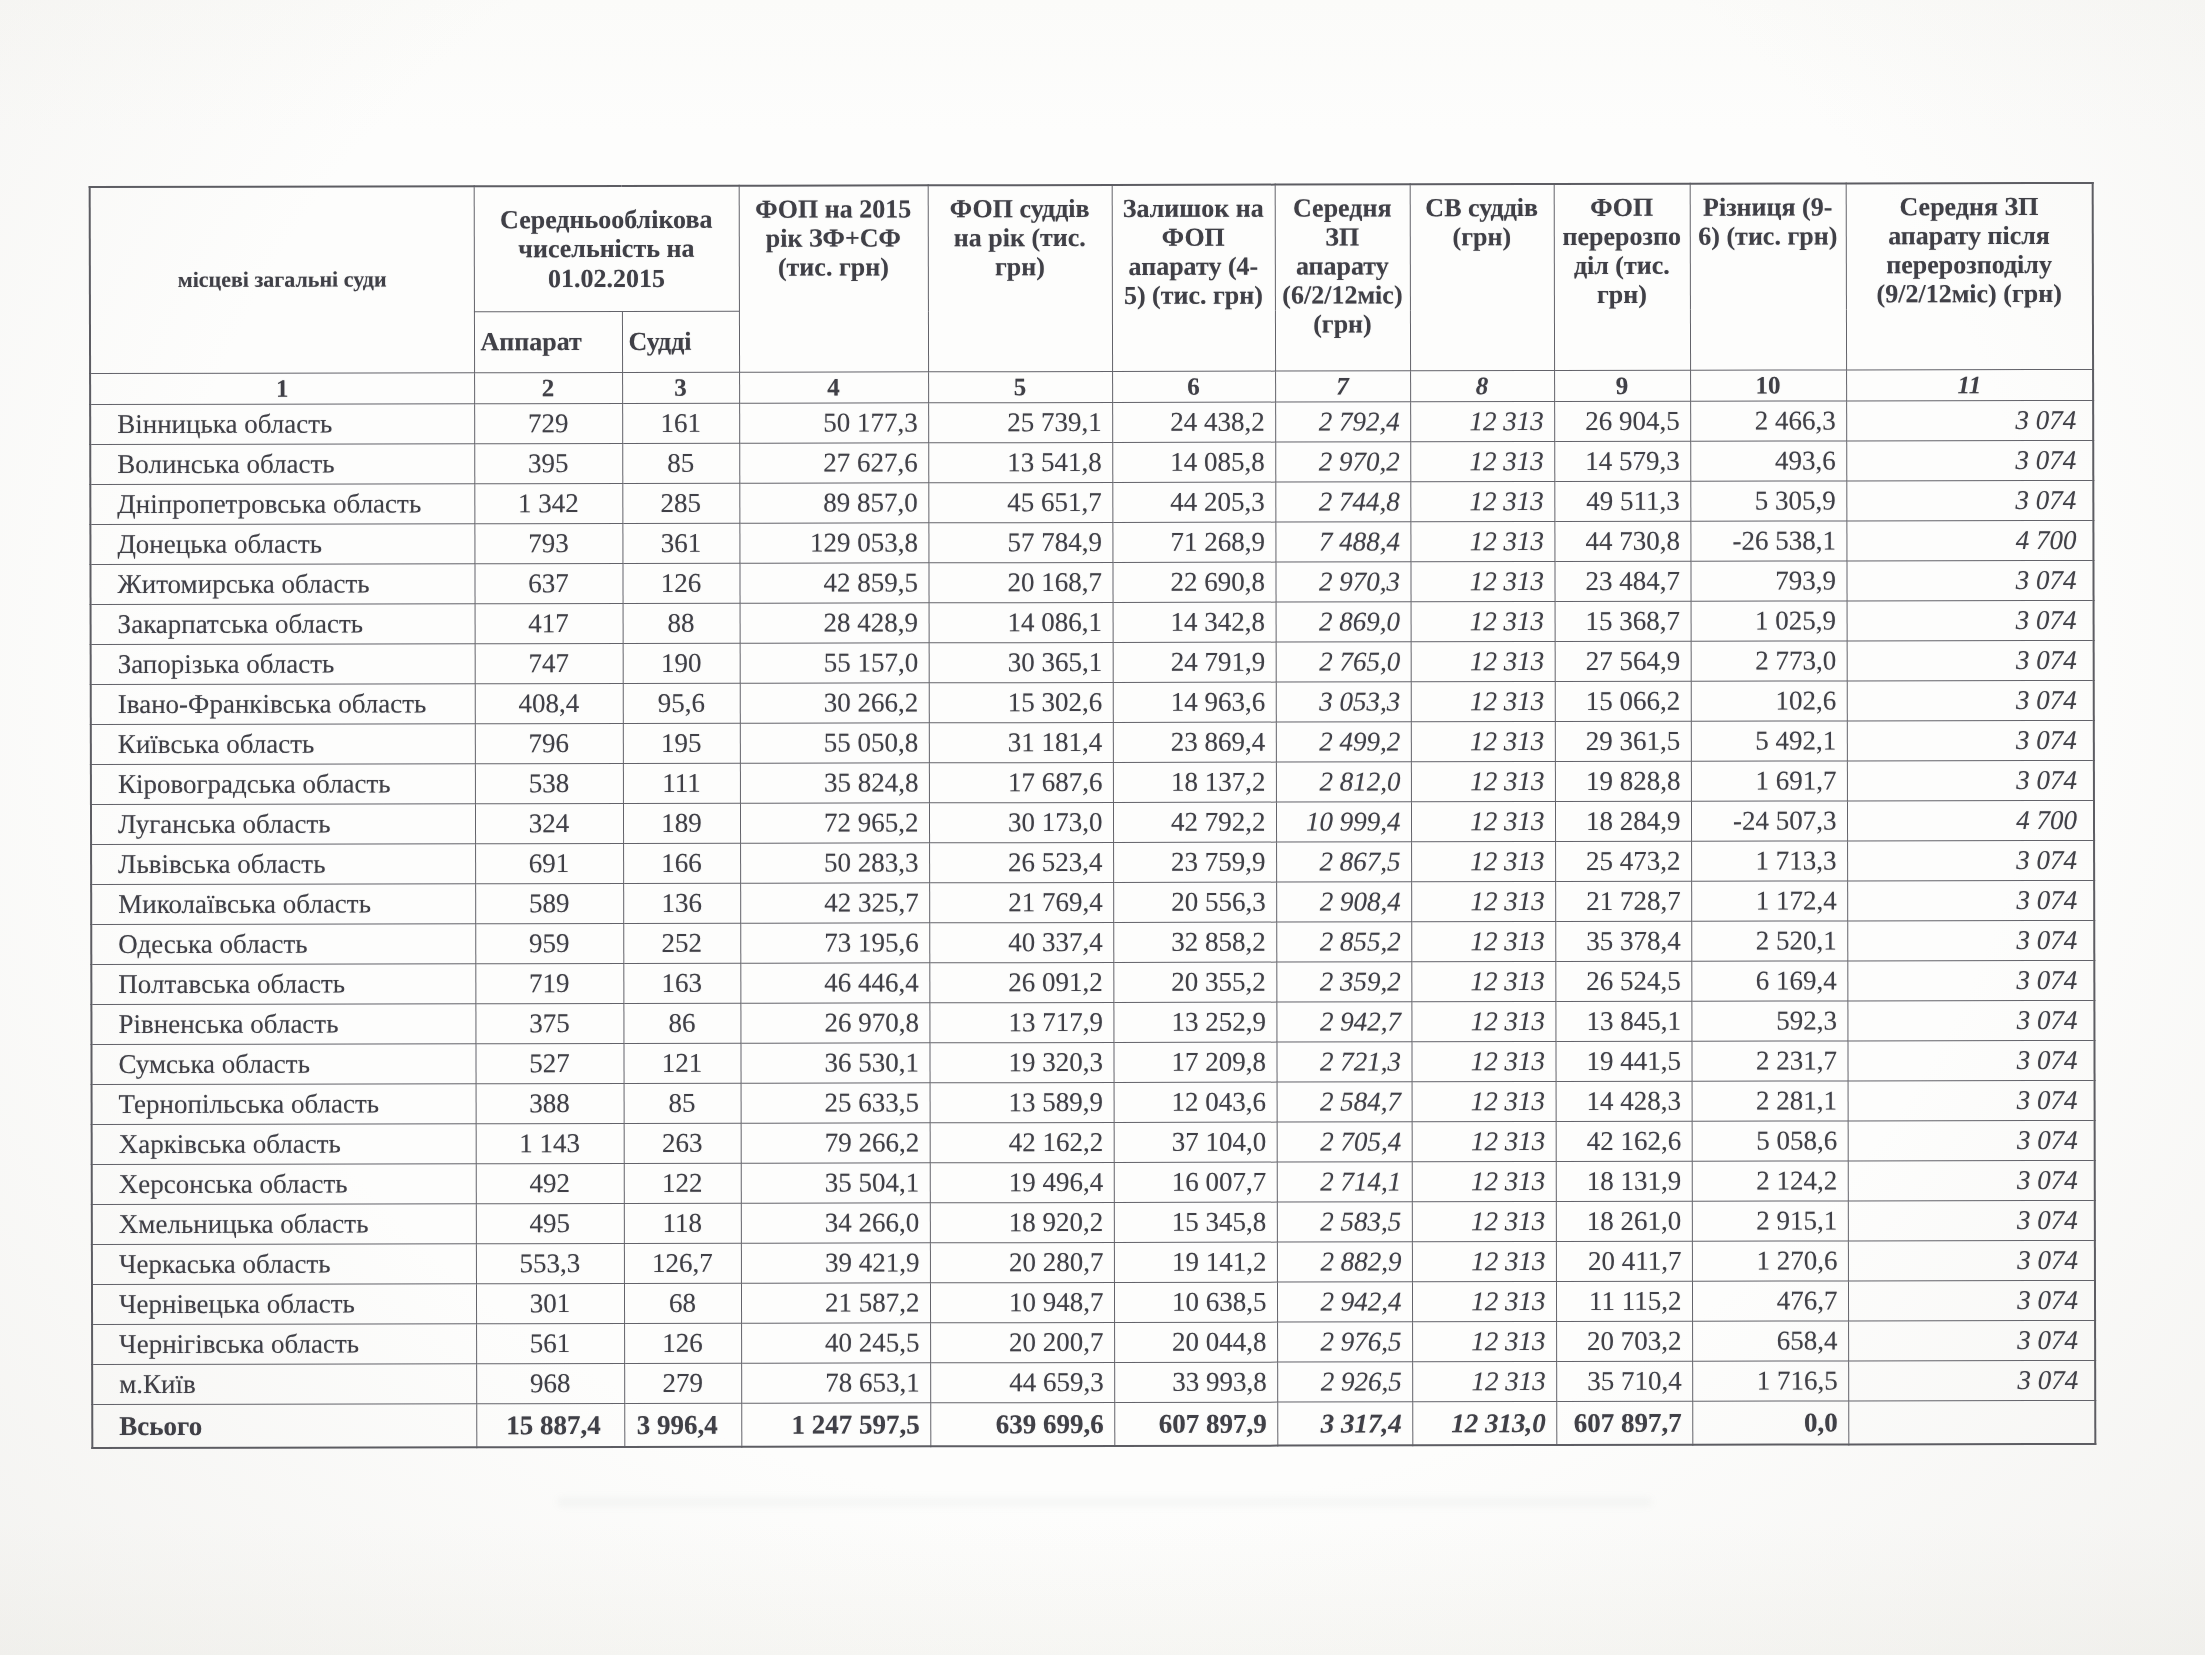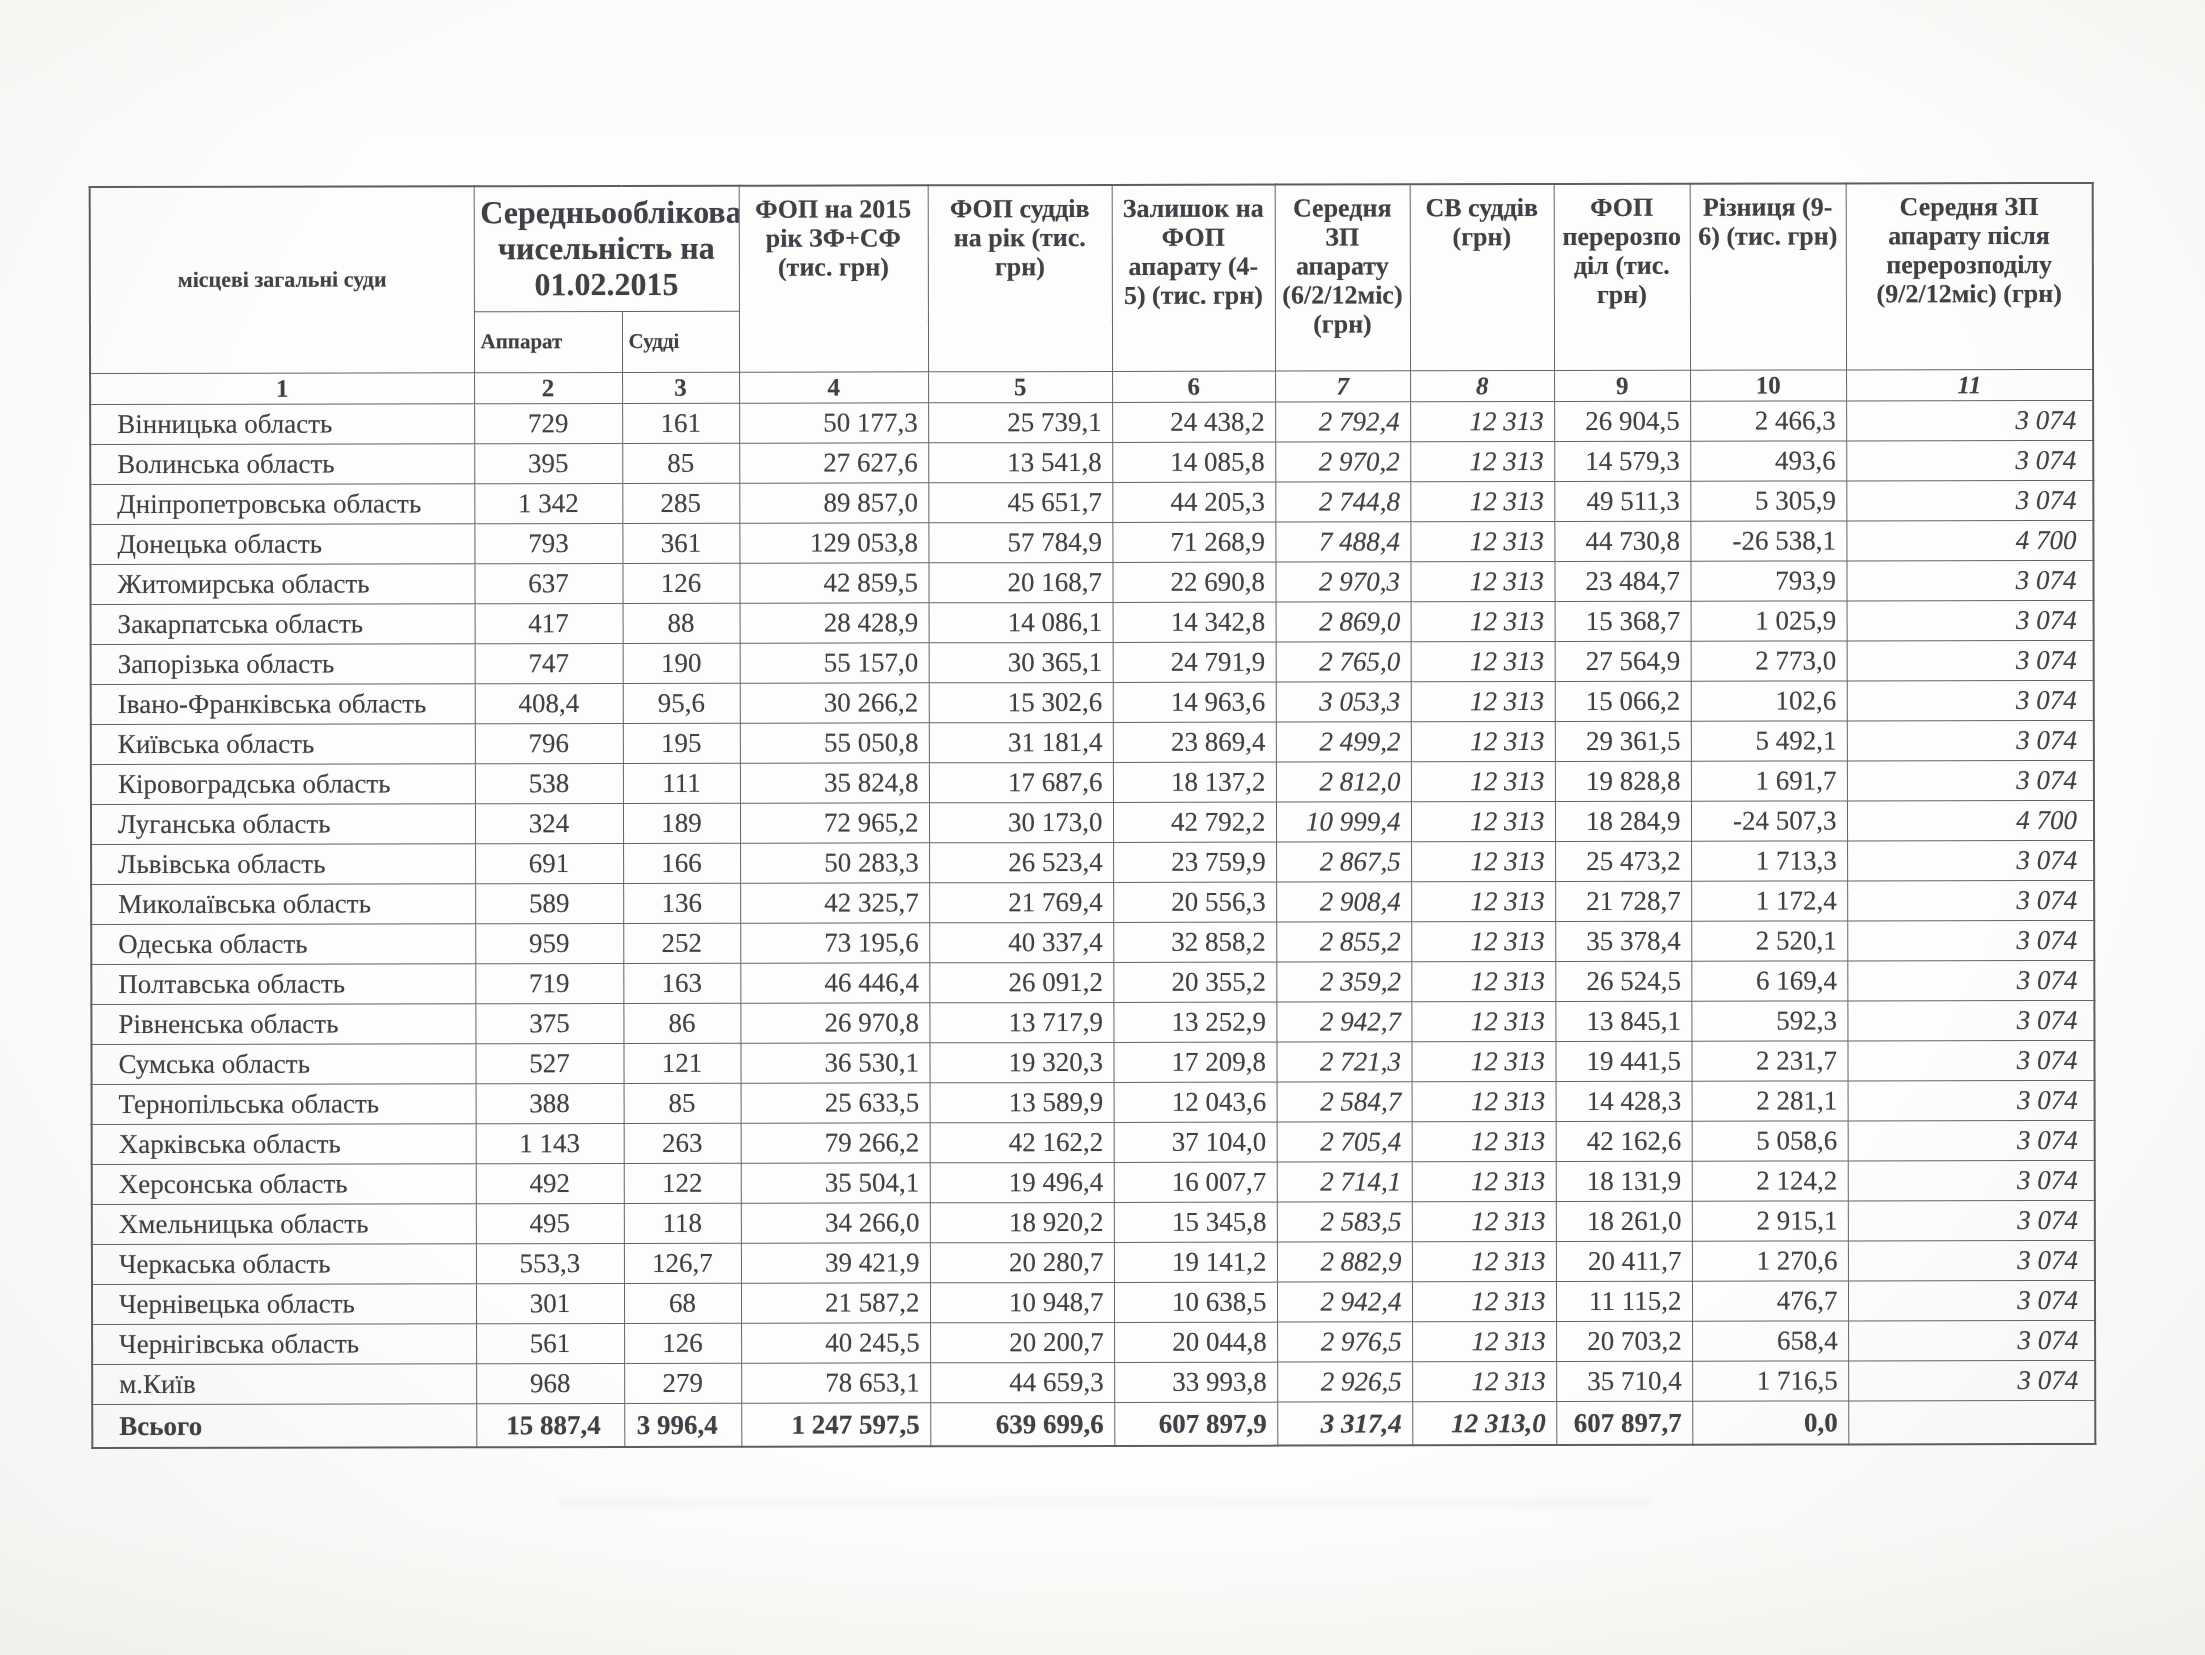--- a/index.html
+++ b/index.html
@@ -31,22 +31,22 @@
     border:1.6px solid #63636a;
     font-size:27px;line-height:1.12;
     color:#404047;
     text-shadow:0 0 1px rgba(70,70,78,.38);
     overflow:hidden;white-space:nowrap;
     padding:0 6px;
   }
   th{font-weight:bold;white-space:normal;}
   .h-main{vertical-align:middle;text-align:center;font-size:22px;}
   .h-top{vertical-align:top;text-align:center;font-size:26px;padding-top:8px;}
-  .h-group{vertical-align:middle;text-align:center;font-size:32px;}
-  .h-sub{vertical-align:middle;text-align:left;font-size:21px;height:60px;}
+  .h-group{vertical-align:middle;text-align:center;font-size:26px;}
+  .h-sub{vertical-align:middle;text-align:left;font-size:26px;height:60px;}
   tr.numrow td{
     text-align:center;font-weight:bold;font-size:25px;height:30px;padding:0;
   }
   tbody tr.datarow td{height:39px;}
   td.c1{text-align:left;padding-left:26px;}
   td.c2,td.c3{text-align:center;}
   td.c4,td.c5,td.c6,td.c7,td.c8,td.c9,td.c10{text-align:right;padding-right:10px;}
   td.c11{text-align:right;padding-right:16px;border-radius:15px;}
   td.c7,td.c8,td.c11{font-style:italic;}
   tr.totalrow td{font-weight:bold;height:42px;}

